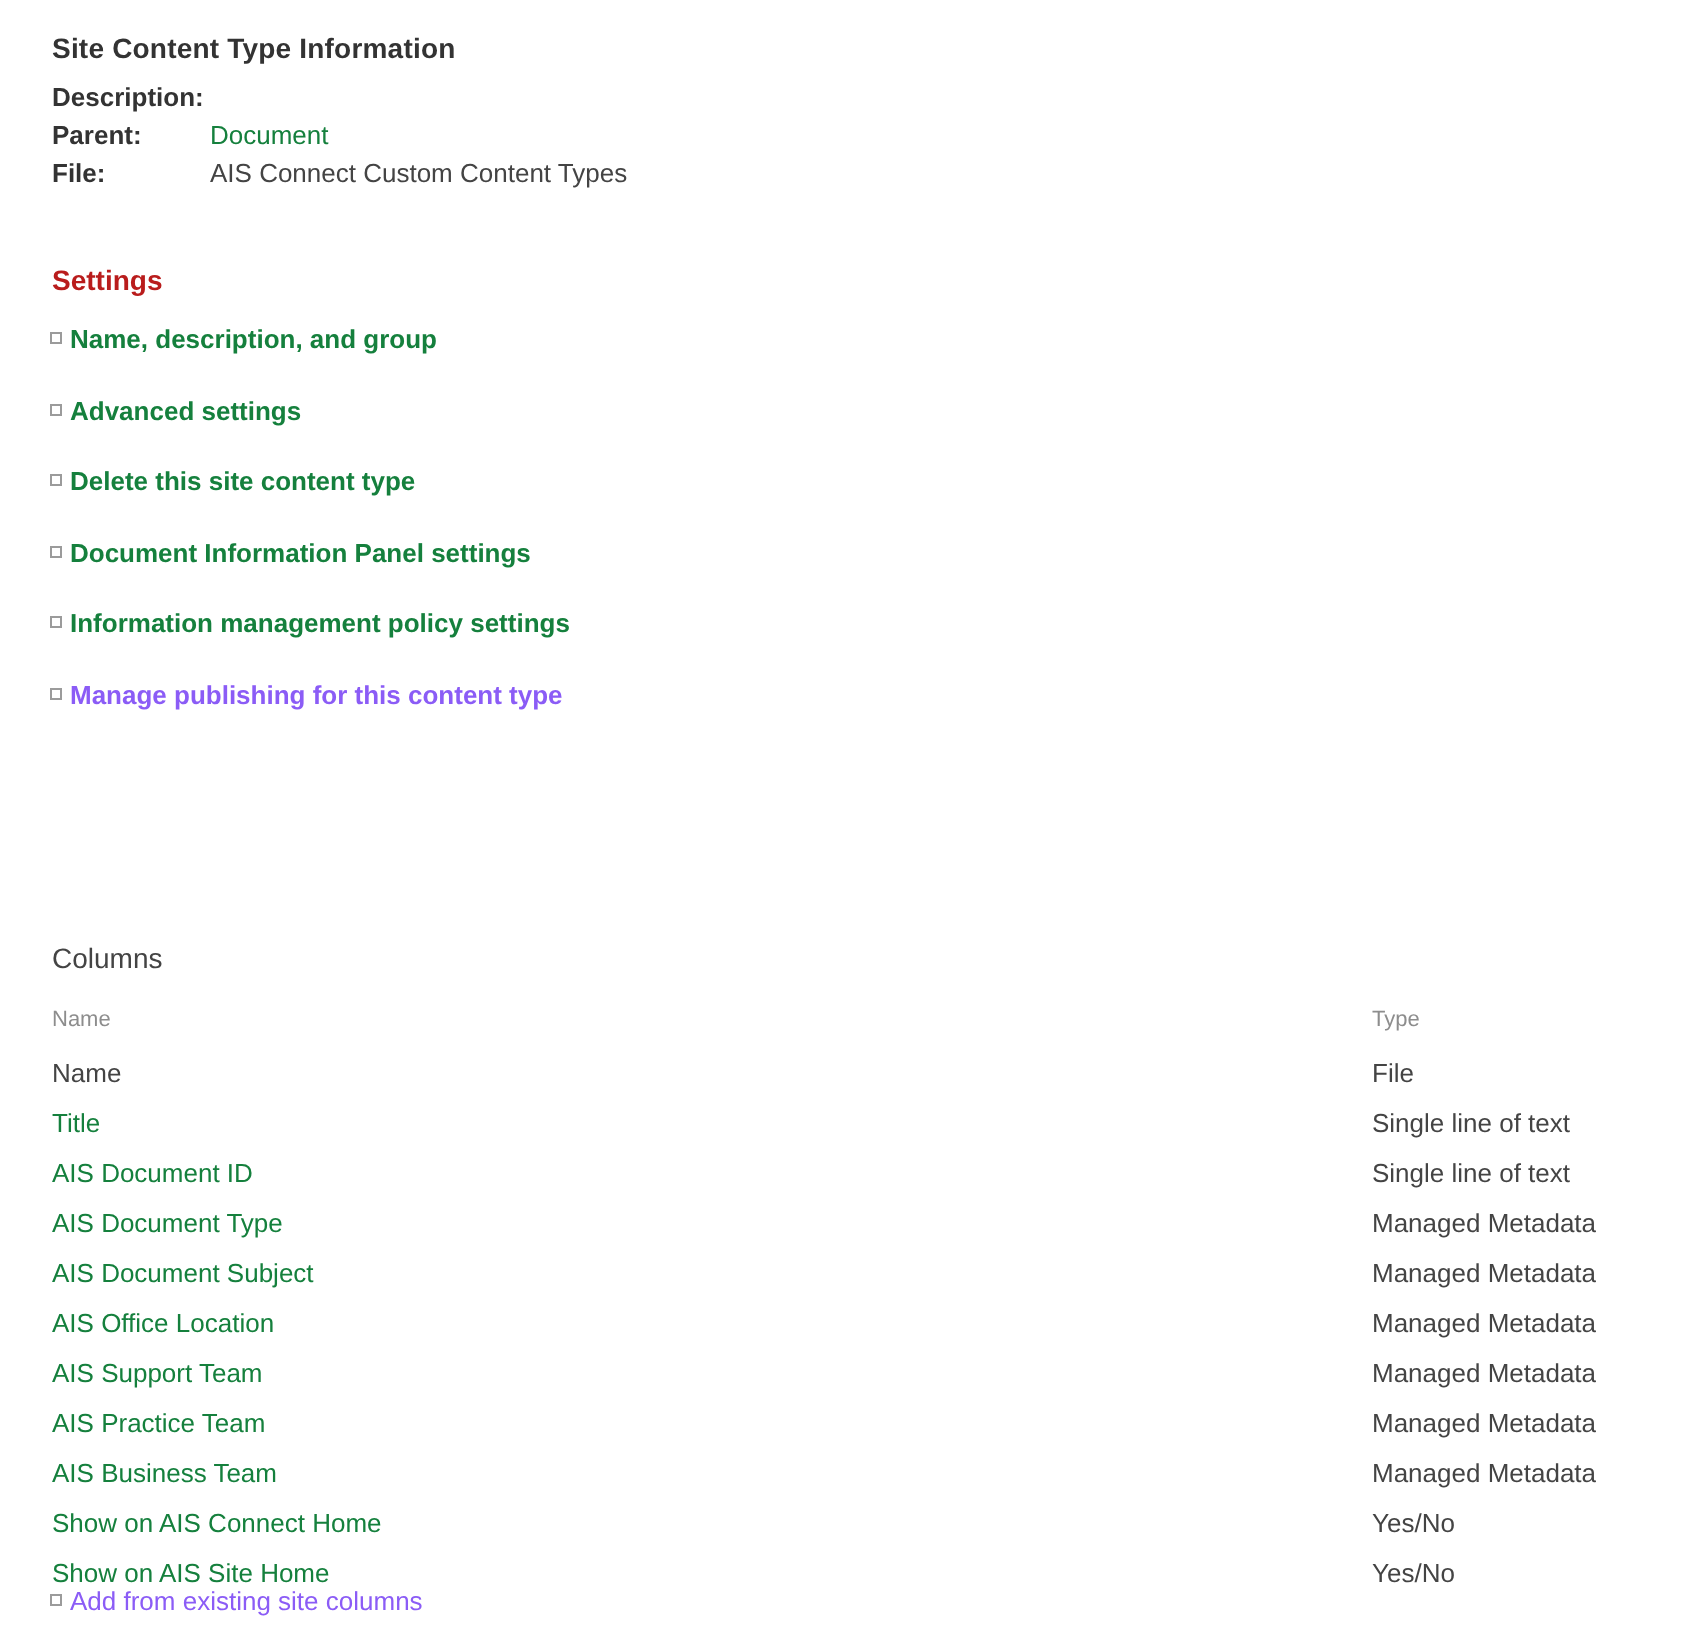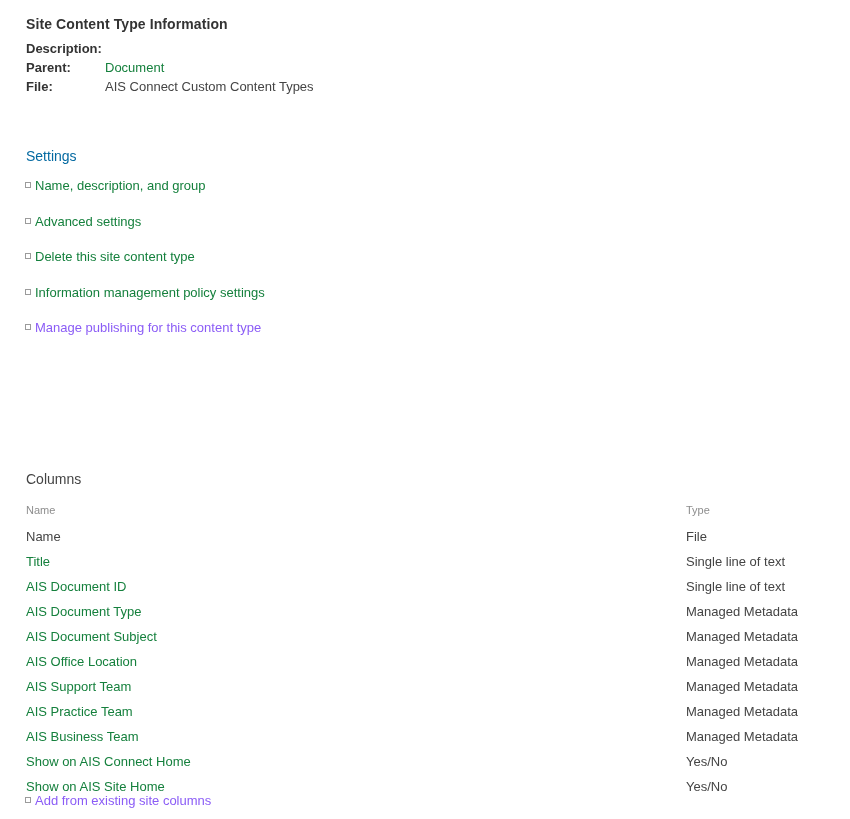--- a/index.html
+++ b/index.html
@@ -60,28 +60,29 @@
 
   
   .settings-section {
     position: absolute;
     left: 26px;
     top: 132px;
     width: 700px;
   }
   .subhead {
     font-size: 14px;
-    color: #0369a1;
-    font-weight: normal;
-    margin: 16px 0 14px 0;
+    color: #b91c1c;
+    font-weight: bold;
+    margin: 0 0 14px 0;
   }
   .link-list {
     list-style: none;
     margin: 0;
     padding: 0;
+    font-weight: bold;
   }
   .link-item {
     position: relative;
     padding-left: 9px;
     margin-bottom: 19.5px;
     font-size: 13px;
     line-height: 16px;
   }
   .bullet {
     position: absolute;
@@ -190,20 +191,24 @@
       <li class="link-item">
         <span class="bullet"></span>
         <a class="link" href="#">Advanced settings</a>
       </li>
       <li class="link-item">
         <span class="bullet"></span>
         <a class="link" href="#">Delete this site content type</a>
       </li>
       <li class="link-item">
         <span class="bullet"></span>
+        <a class="link" href="#">Document Information Panel settings</a>
+      </li>
+      <li class="link-item">
+        <span class="bullet"></span>
         <a class="link" href="#">Information management policy settings</a>
       </li>
       <li class="link-item">
         <span class="bullet"></span>
         <a class="link visited" href="#">Manage publishing for this content type</a>
       </li>
     </ul>
   </div>
 
   <div class="columns-section">

